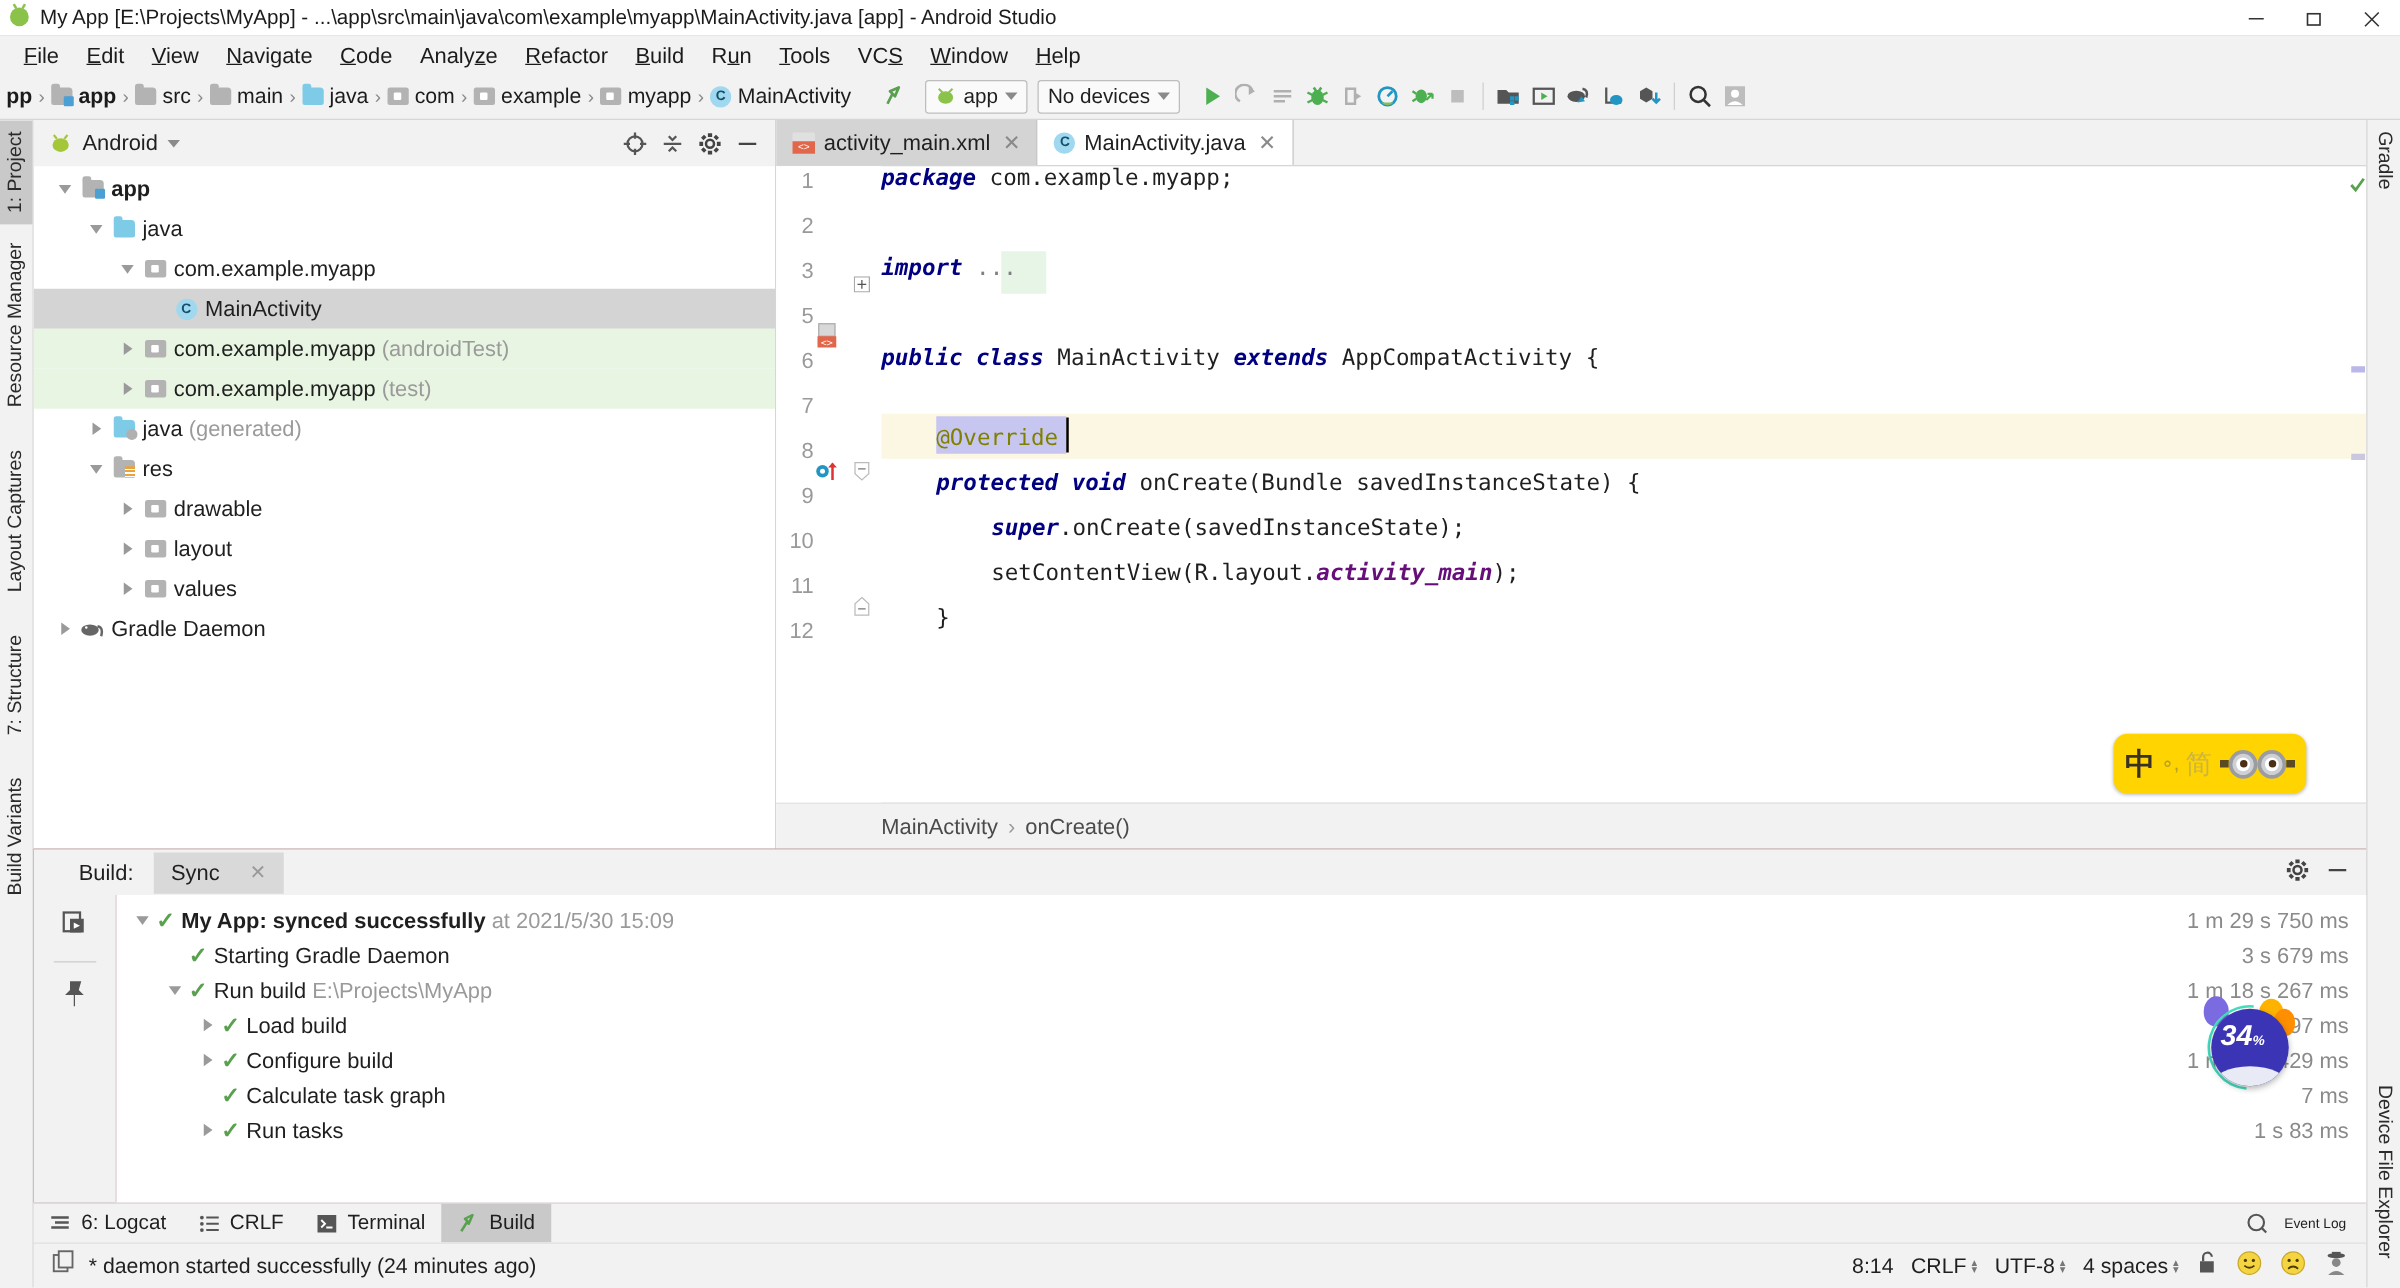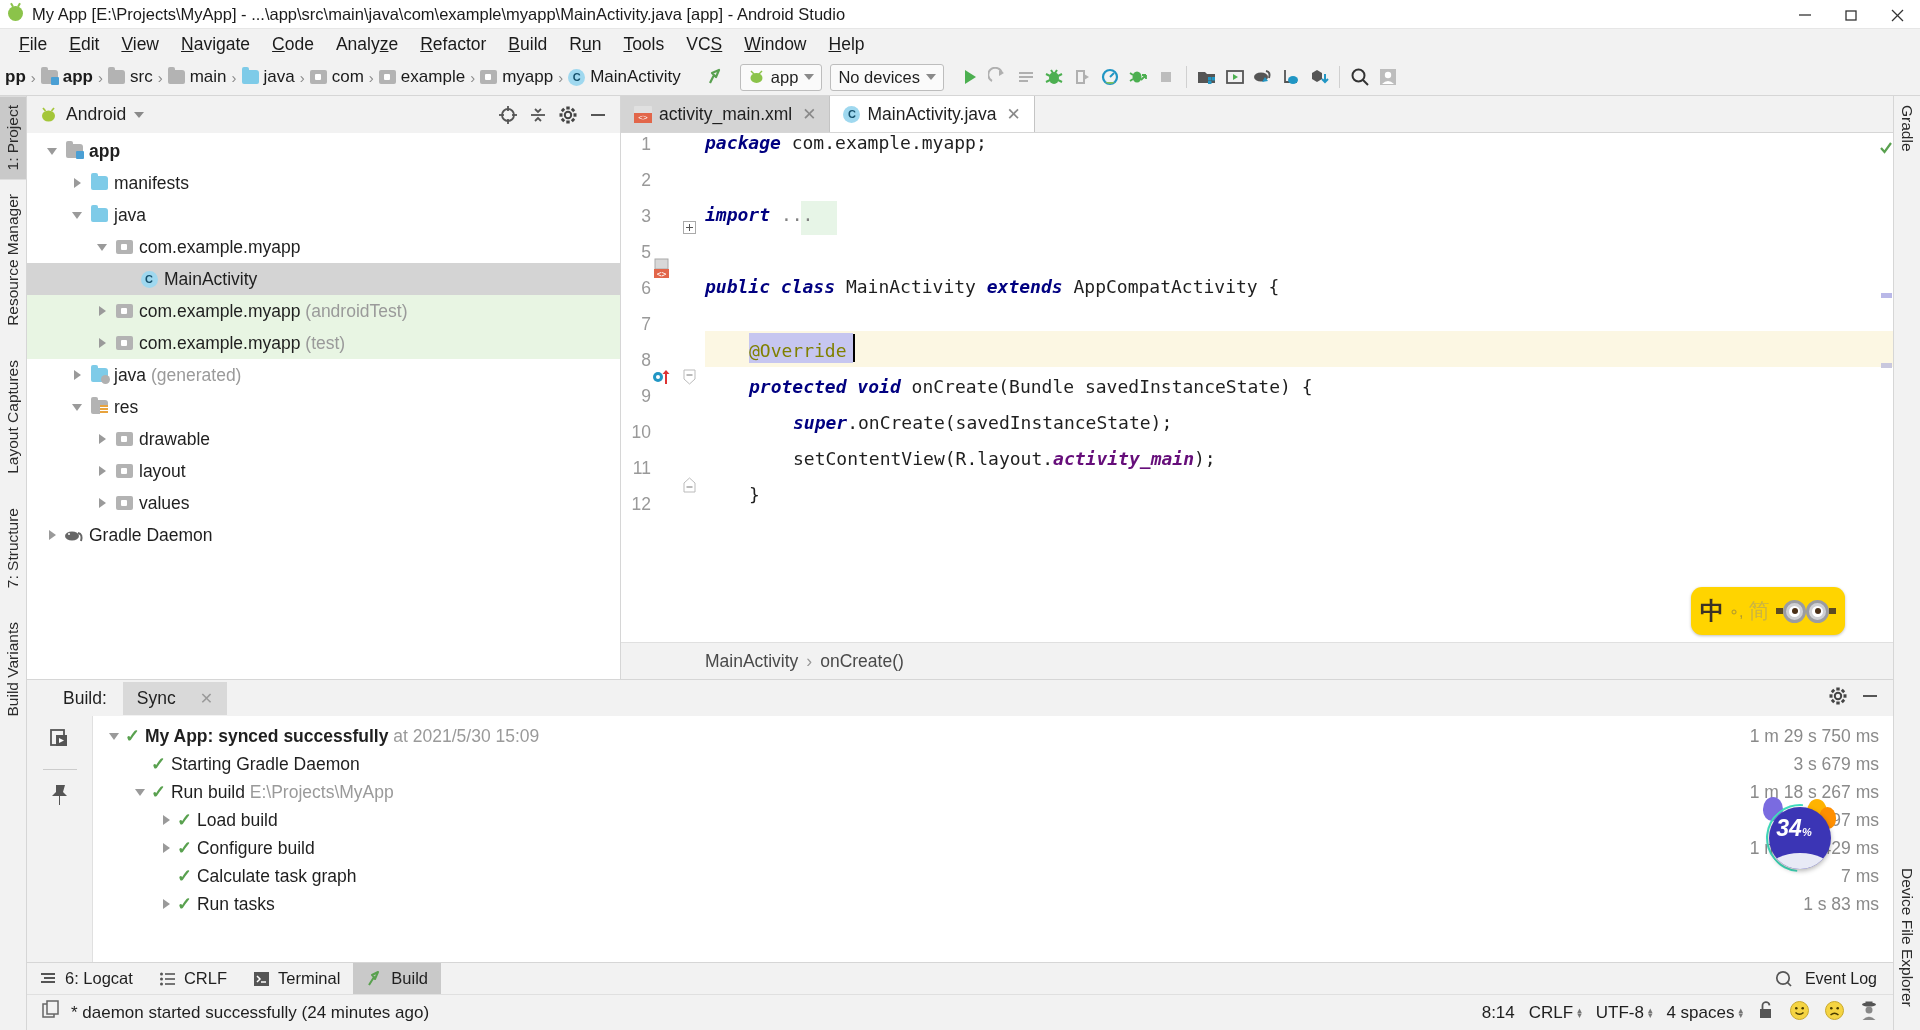--- a/index.html
+++ b/index.html
@@ -147,21 +147,21 @@
   .buildtree { flex: 1 1 auto; position: relative; overflow: hidden; background: #fff; }
   .brow { height: 28px; display: flex; align-items: center; font-size: 17.5px; white-space: nowrap; }
   .check { color: #59a14f; font-size: 18px; font-weight: bold; }
   .durcol { position: absolute; right: 14px; top: 0; width: 250px; text-align: right; color: #8a8a8a; font-size: 17.5px; }
   .durrow { height: 28px; line-height: 28px; }
 
   
   .bottabs { height: 32px; flex: 0 0 32px; background: #f2f2f2; display: flex; align-items: stretch; border-top: 1px solid #d6d6d6; }
   .bottab { display: flex; align-items: center; gap: 7px; padding: 0 13px; font-size: 16.5px; }
   .bottab.active { background: #c9c9c9; }
-  .bottabs .right { margin-left: auto; display: flex; align-items: center; gap: 12px; padding-right: 16px; font-size: 16px; }
+  .bottabs .right { margin-left: auto; display: flex; align-items: center; gap: 12px; padding-right: 16px; font-size: 11px; }
 
   
   .statusbar { height: 36px; flex: 0 0 36px; background: #f2f2f2; display: flex; align-items: center; padding: 0 14px; gap: 10px; border-top: 1px solid #e0e0e0; font-size: 17px; }
   .statusbar .right { margin-left: auto; display: flex; align-items: center; gap: 14px; }
   .spin { display: inline-flex; flex-direction: column; line-height: 5px; color: #777; font-size: 9px; }
   .ime-box {
     position: absolute; left: 1691px; top: 587px; width: 154px; height: 48px;
     background: #ffd400; border-radius: 11px; display: flex; align-items: center;
     gap: 5px; padding: 0 9px; box-shadow: 0 1px 3px rgba(0,0,0,0.25);
   }
@@ -488,30 +488,20 @@
           <div class="tree" id="project-tree">
               <div class="trow">
                 <span style="width:14px;flex:0 0 auto"></span>
                 <span class="twist">
                   <span class="tri-d"></span>
                 </span>
                 <span class="ticon">
                   <span class="fico mod"></span>
                 </span>
                 <span class="bold">app</span>
-              </div>
-              <div class="trow">
-                <span style="width:39px;flex:0 0 auto"></span>
-                <span class="twist">
-                  <span class="tri-r"></span>
-                </span>
-                <span class="ticon">
-                  <span class="fico blue"></span>
-                </span>
-                <span>manifests</span>
               </div>
               <div class="trow">
                 <span style="width:39px;flex:0 0 auto"></span>
                 <span class="twist">
                   <span class="tri-d"></span>
                 </span>
                 <span class="ticon">
                   <span class="fico blue"></span>
                 </span>
                 <span>java</span>

